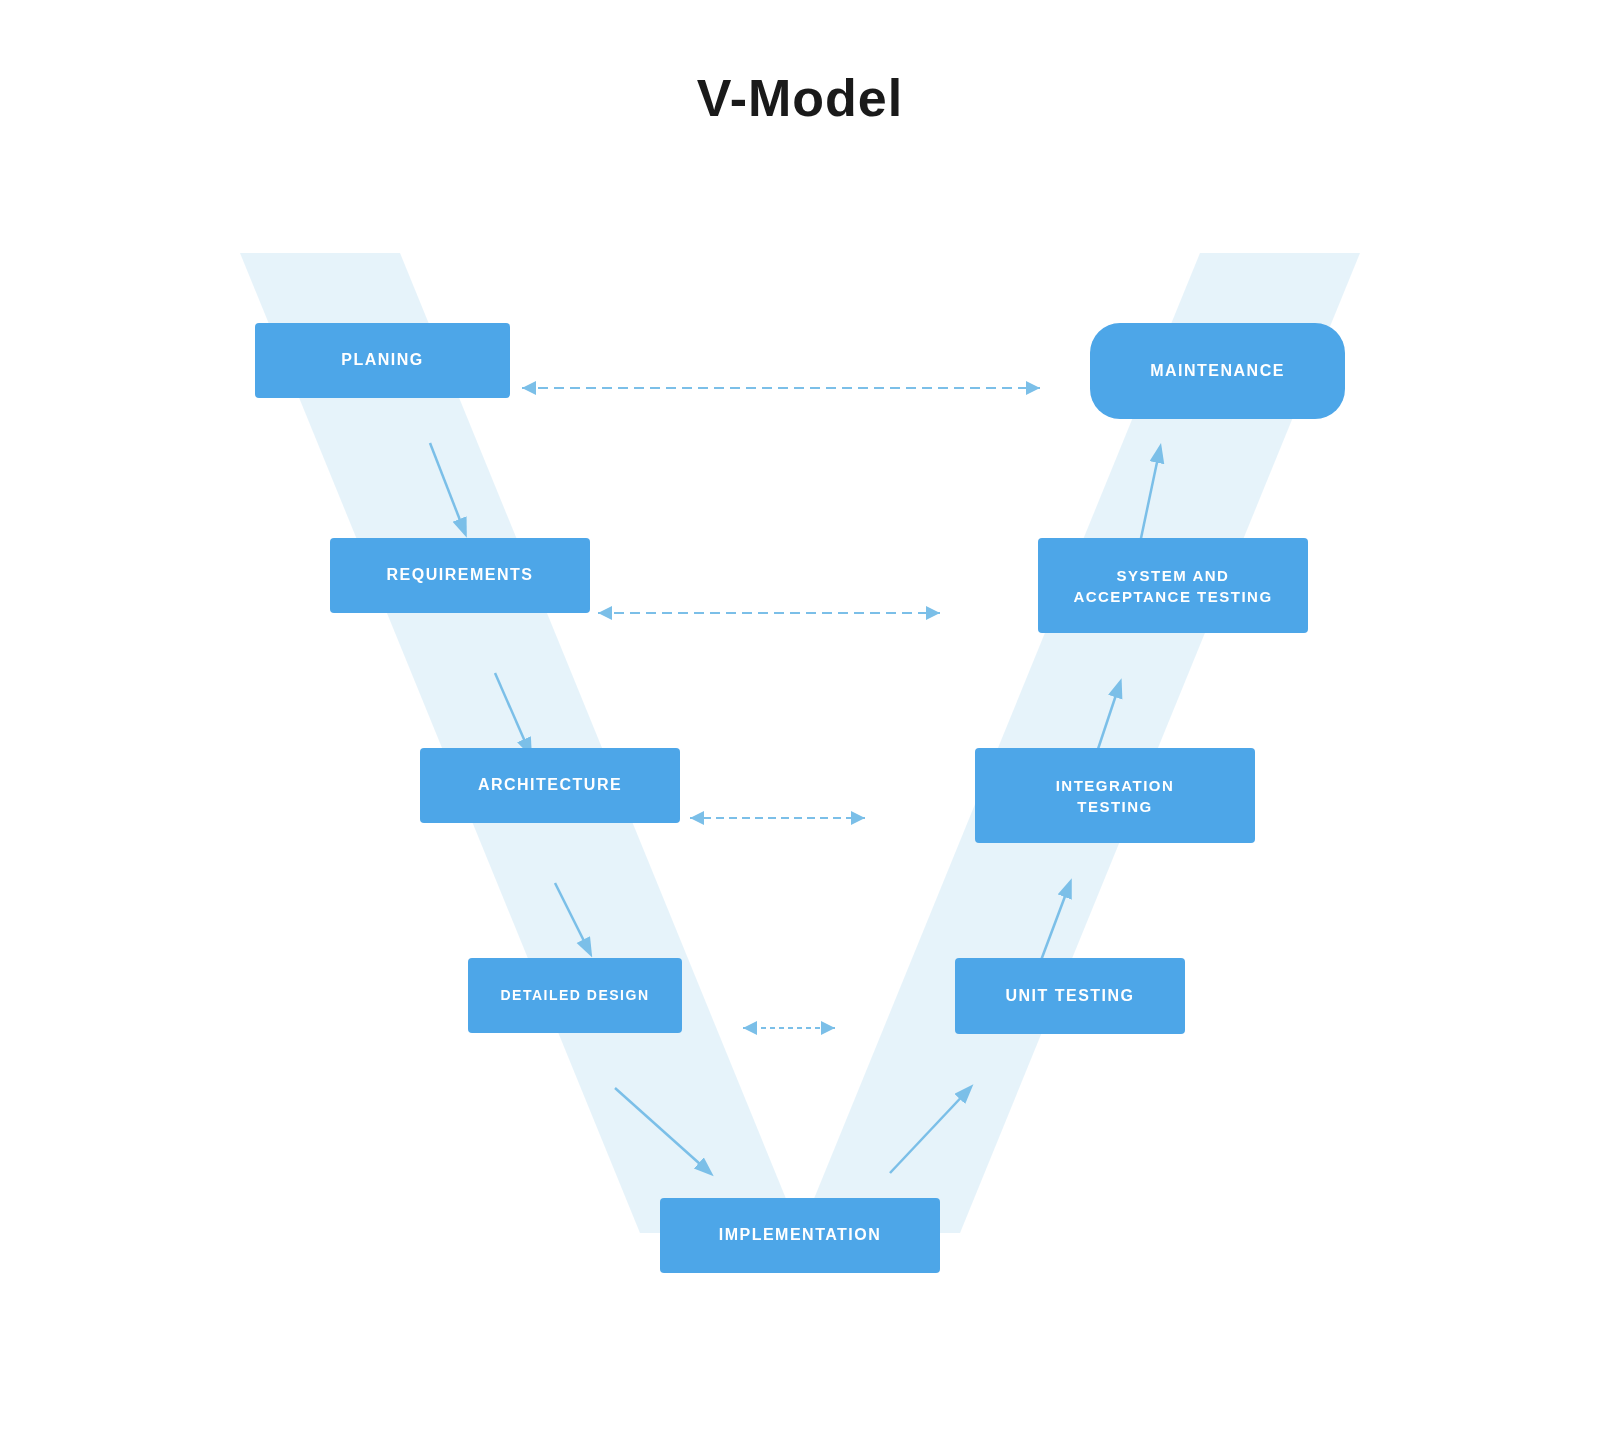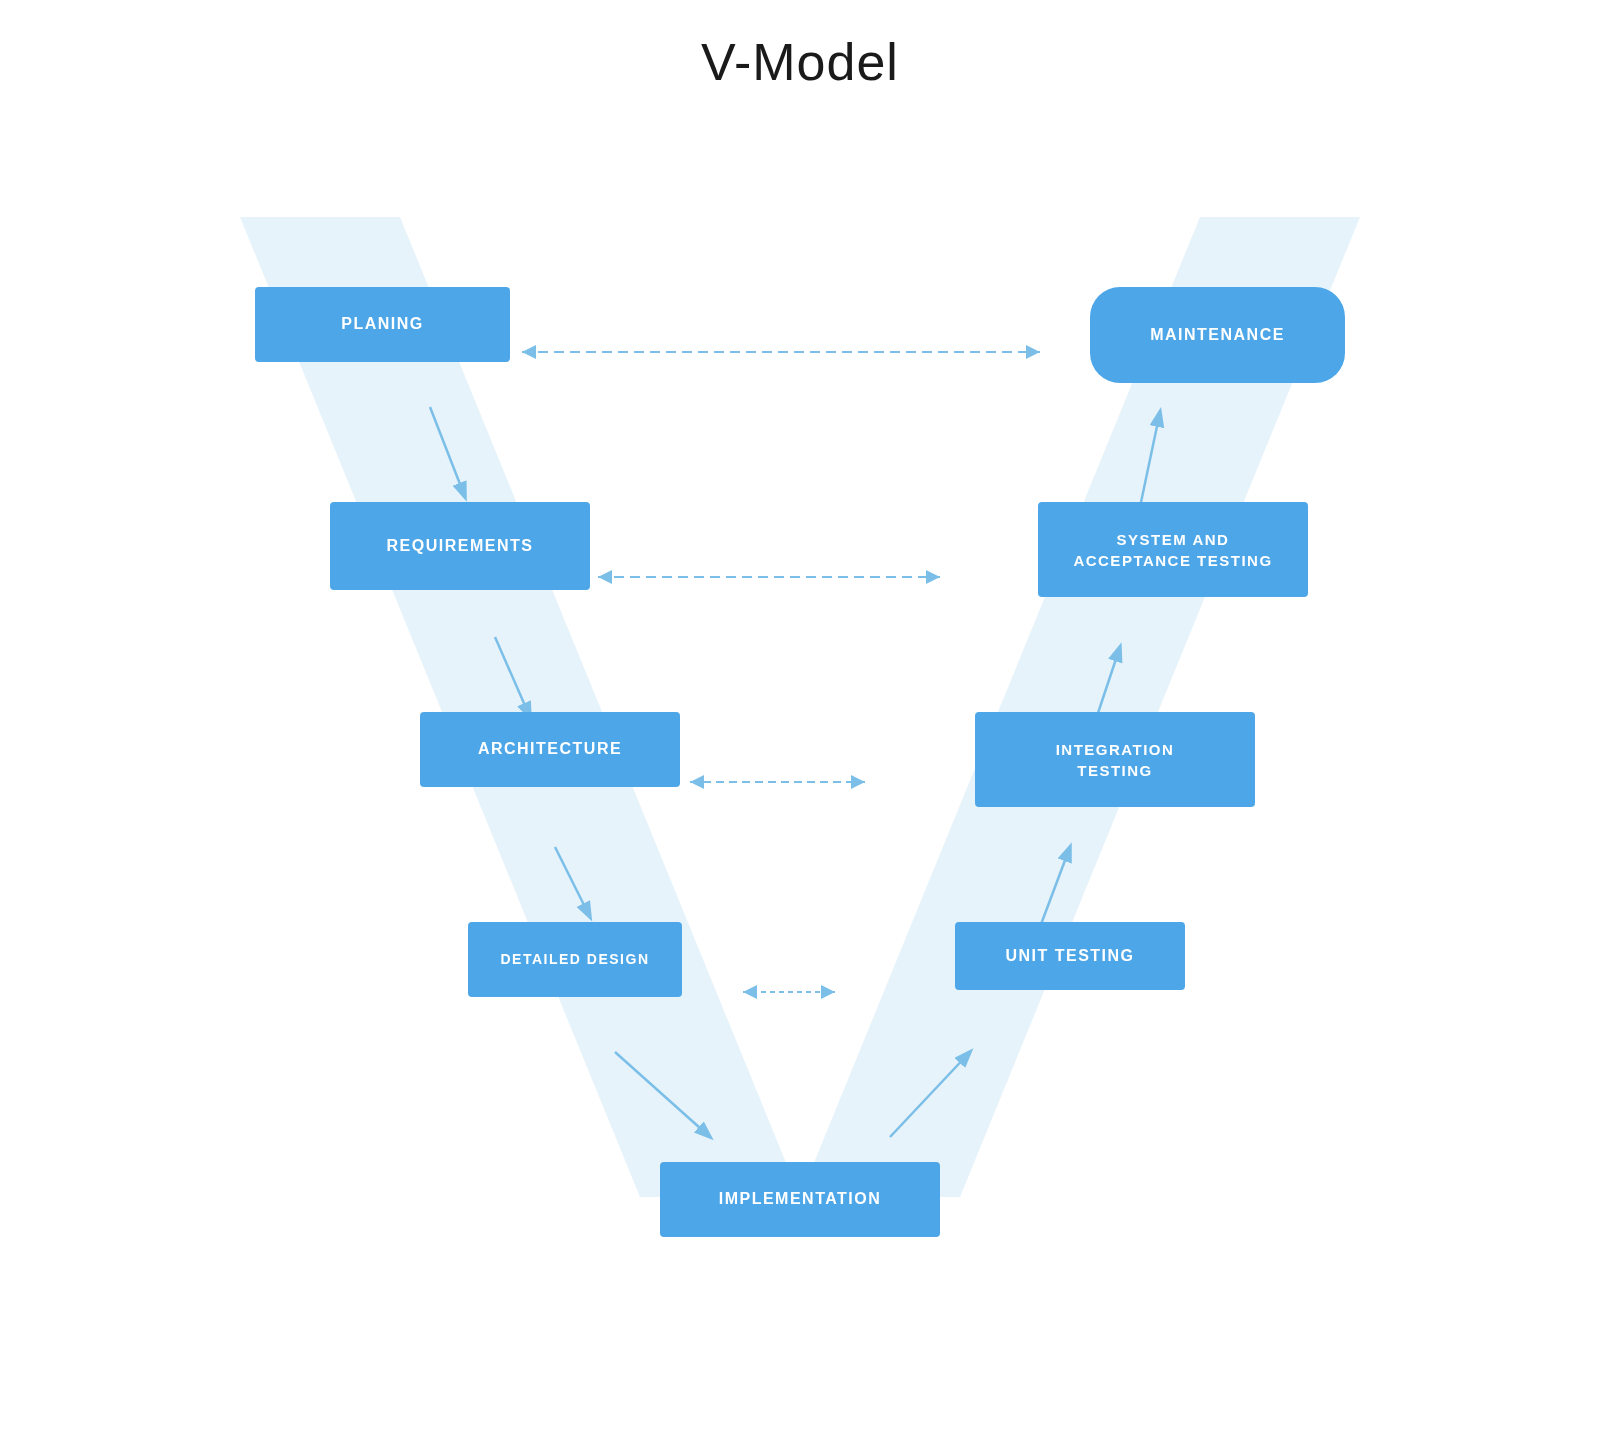--- a/index.html
+++ b/index.html
@@ -9,23 +9,23 @@
       width: 1600px;
       height: 1430px;
       display: flex;
       flex-direction: column;
       align-items: center;
       overflow: hidden;
     }
 
     .page-title {
       font-size: 52px;
-      font-weight: 400;
+      font-weight: 700;
       color: #1a1a1a;
-      margin-top: 32px;
+      margin-top: 68px;
       margin-bottom: 40px;
       letter-spacing: 1px;
     }
 
     .diagram-container {
       position: relative;
       width: 1200px;
       height: 1200px;
     }
 
@@ -112,27 +112,27 @@
       <marker id="arrowBlue" markerWidth="8" markerHeight="8" refX="6" refY="3" orient="auto">
         <path d="M0,0 L0,6 L8,3 z" fill="#7bbfe8"></path>
       </marker>
     </defs>
   </svg>
 
   <div class="box" style="left:55px; top:155px; width:255px; height:75px;">PLANING</div>
 
   <div class="box" style="right:55px; top:155px; width:255px; height:96px;border-radius:30px;">MAINTENANCE</div>
 
-  <div class="box" style="left:130px; top:370px; width:260px; height:88px;">REQUIREMENTS</div>
+  <div class="box" style="left:130px; top:370px; width:260px; height:75px;">REQUIREMENTS</div>
 
   <div class="box" style="right:92px; top:370px; width:270px; height:95px; font-size:15px;">SYSTEM AND<br>ACCEPTANCE TESTING</div>
 
   <div class="box" style="left:220px; top:580px; width:260px; height:75px;">ARCHITECTURE</div>
 
   <div class="box" style="right:145px; top:580px; width:280px; height:95px; font-size:15px;">INTEGRATION<br>TESTING</div>
 
   <div class="box" style="left:268px; top:790px; width:214px; height:75px; font-size:14px;">DETAILED DESIGN</div>
 
-  <div class="box" style="right:215px; top:790px; width:230px; height:68px;">UNIT TESTING</div>
+  <div class="box" style="right:215px; top:790px; width:230px; height:76px;">UNIT TESTING</div>
 
   <div class="box" style="left:50%; transform:translateX(-50%); bottom:95px; width:280px; height:75px;">IMPLEMENTATION</div>
 
 </div>
 
 </body></html>

